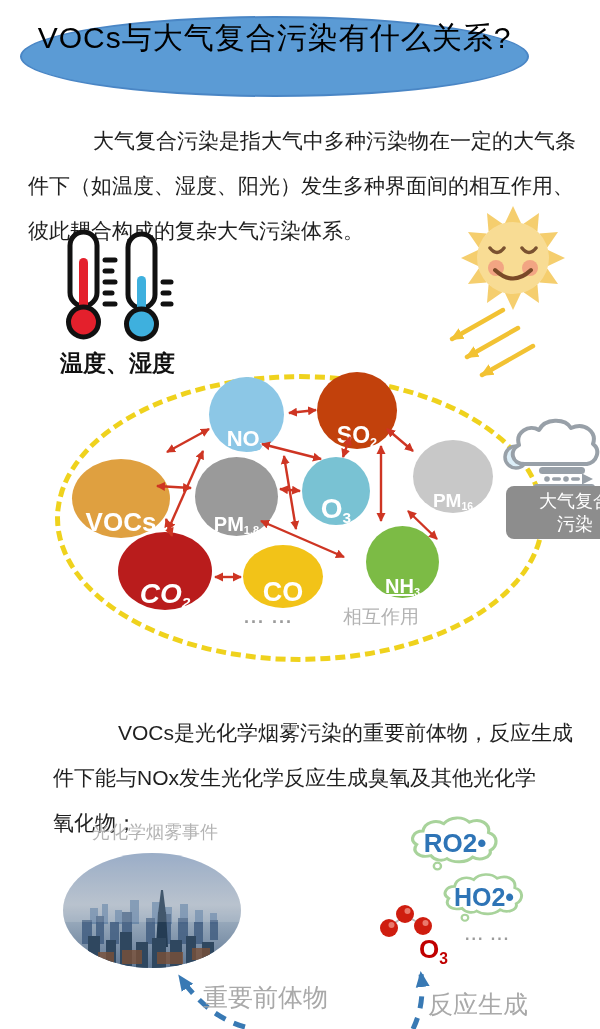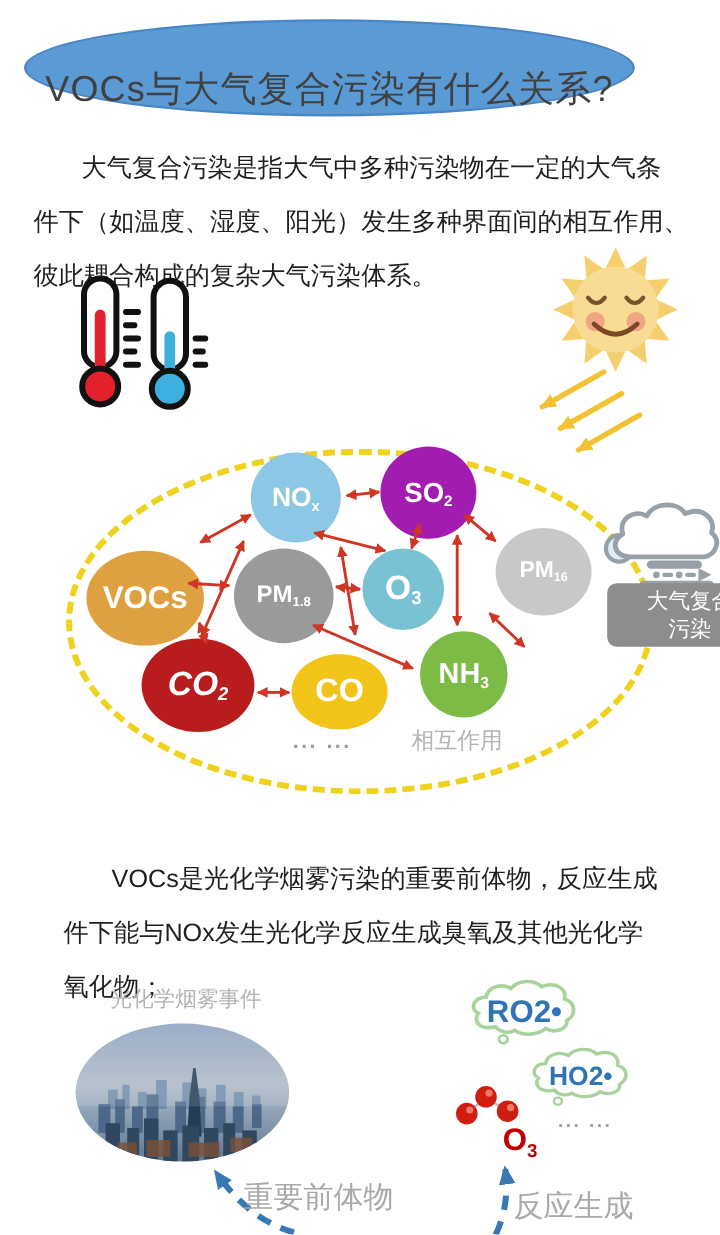--- a/index.html
+++ b/index.html
@@ -2,64 +2,64 @@
 <html><head>
 <meta charset="utf-8">
 <style>
   html,body{margin:0;padding:0;background:#fff;}
   .page{position:relative;width:600px;height:1029px;background:#fff;overflow:hidden;
         font-family:"Liberation Sans","DejaVu Sans",sans-serif;}
   .abs{position:absolute;}
 
   
   .title-ellipse{left:20px;top:16px;width:505px;height:77px;background:#5B9BD5;
-    border:2px solid #4A86C5;border-radius:50%;display:flex;align-items:flex-end;
-    justify-content:center;color:#404040;font-size:30px;letter-spacing:1px;}
+    border:2px solid #4A86C5;border-radius:50%;display:flex;align-items:flex-start;
+    justify-content:center;color:#000000;font-size:30px;letter-spacing:1px;}
 
   
   .para{left:28px;top:118px;width:548px;font-size:21px;color:#1F1F1F;line-height:45px;}
   .para .ln{white-space:nowrap;}
-  .para .ln.first{text-indent:40px;}
+  .para .ln.first{text-indent:40px;text-align:right;}
   .para2{left:53px;top:710px;width:520px;}
 
   
   .thermo-label{left:60px;top:348px;font-size:23px;font-weight:700;color:#111;}
 
   
   .mix-ellipse{left:55px;top:374px;width:490px;height:288px;border:5px dashed #EFD21D;
     border-radius:50%;box-sizing:border-box;}
 
   
-  .mol{border-radius:50%;display:flex;align-items:center;justify-content:center;
+  .mol{border-radius:50%;display:flex;align-items:flex-end;justify-content:center;
     color:#fff;font-weight:700;}
   .mol sub{font-size:0.55em;font-weight:700;vertical-align:-0.3em;line-height:1;}
   .m-vocs{left:72px;top:459px;width:98px;height:79px;font-size:26px;}
   .m-nox{left:209px;top:377px;width:75px;height:75px;font-size:22px;}
   .m-so2{left:317px;top:372px;width:80px;height:77px;font-size:23px;}
   .m-pm25{left:195px;top:457px;width:83px;height:79px;font-size:20px;}
   .m-o3{left:302px;top:457px;width:68px;height:68px;font-size:28px;}
   .m-pm10{left:413px;top:440px;width:80px;height:73px;font-size:19px;}
   .m-co2{left:118px;top:532px;width:94px;height:78px;font-size:28px;}
   .m-co{left:243px;top:545px;width:80px;height:63px;font-size:27px;}
-  .m-nh3{left:350px;top:526px;width:73px;height:72px;font-size:24px;}
+  .m-nh3{left:366px;top:526px;width:73px;height:72px;font-size:20px;text-decoration:underline;}
 
   .gray-label{color:#B3B3B3;}
   .dots{color:#9B9B9B;font-weight:700;letter-spacing:2px;font-size:18px;}
 
   .badge{left:506px;top:486px;width:94px;height:53px;background:#8D8D8D;border-radius:8px;
     color:#fff;font-size:18px;display:flex;flex-direction:column;align-items:center;
     justify-content:center;line-height:1.25;padding-left:22px;}
 
   
   .cloud-bubble{display:flex;align-items:center;justify-content:center;}
   .cloud-bubble svg{position:absolute;inset:0;width:100%;height:100%;}
   .cloud-bubble span{position:relative;color:#2E74B6;font-weight:700;}
-  .b-ro2{left:389px;top:814px;width:96px;height:58px;font-size:26px;}
+  .b-ro2{left:407px;top:814px;width:96px;height:58px;font-size:26px;}
   .b-oh{left:300px;top:866px;width:86px;height:52px;font-size:26px;}
-  .b-ho2{left:440px;top:871px;width:88px;height:52px;font-size:22px;}
+  .b-ho2{left:440px;top:871px;width:88px;height:52px;font-size:25px;}
 
   .o3-label{left:419px;top:934px;color:#C00000;font-weight:700;font-size:26px;}
   .o3-label sub{font-size:0.6em;font-weight:700;}
   .small-label{font-size:25px;color:#A9A9A9;}
 </style>
 </head>
 <body>
 
 <div class="page">
 
@@ -86,20 +86,21 @@
     </g>
     <rect x="70" y="6" width="27" height="74" rx="13.5" fill="#fff" stroke="#111" stroke-width="5"></rect>
     <rect x="79" y="48" width="9" height="36" rx="4.5" fill="#3EB0DE"></rect>
     <circle cx="83.5" cy="96" r="15" fill="#3EB0DE" stroke="#111" stroke-width="5"></circle>
     <g stroke="#111" stroke-width="5" stroke-linecap="round">
       <line x1="105" y1="54" x2="113" y2="54"></line>
         <line x1="105" y1="65" x2="111" y2="65"></line>
       <line x1="105" y1="76" x2="113" y2="76"></line>
     </g>
   </svg>
+  <div class="abs thermo-label">温度、湿度</div>
 
   <svg class="abs" style="left:440px;top:198px" width="140" height="185" viewBox="0 0 140 185">
     <defs>
       <marker id="sunArrow" markerUnits="userSpaceOnUse" markerWidth="14" markerHeight="14" refX="11" refY="7" orient="auto">
           <path d="M0,1 L13,7 L0,13 z" fill="#F2C233"></path>
         </marker>
     </defs>
     <g fill="#F5CE6E">
       <g transform="translate(73,60)">
         <polygon points="0,-52 8,-35 -8,-35"></polygon>
@@ -149,21 +150,21 @@
     <span>大气复合</span>
     <span>污染</span>
   </div>
 
   <div class="abs mol m-vocs" style="background: rgb(223, 160, 64);">
     <span><span>VOCs</span><sub></sub></span>
     </div>
   <div class="abs mol m-nox" style="background: rgb(140, 199, 230);">
     <span><span>NO</span><sub>x</sub></span>
     </div>
-  <div class="abs mol m-so2" style="background: #a21caf;">
+  <div class="abs mol m-so2" style="background: #c2410c;">
     <span><span>SO</span><sub>2</sub></span>
     </div>
   <div class="abs mol m-pm25" style="background: rgb(154, 154, 154);">
     <span><span>PM</span><sub>1.8</sub></span>
     </div>
   <div class="abs mol m-o3" style="background: rgb(121, 194, 211);">
     <span><span>O</span><sub>3</sub></span>
     </div>
   <div class="abs mol m-pm10" style="background: rgb(200, 200, 200);">
     <span><span>PM</span><sub>16</sub></span>

